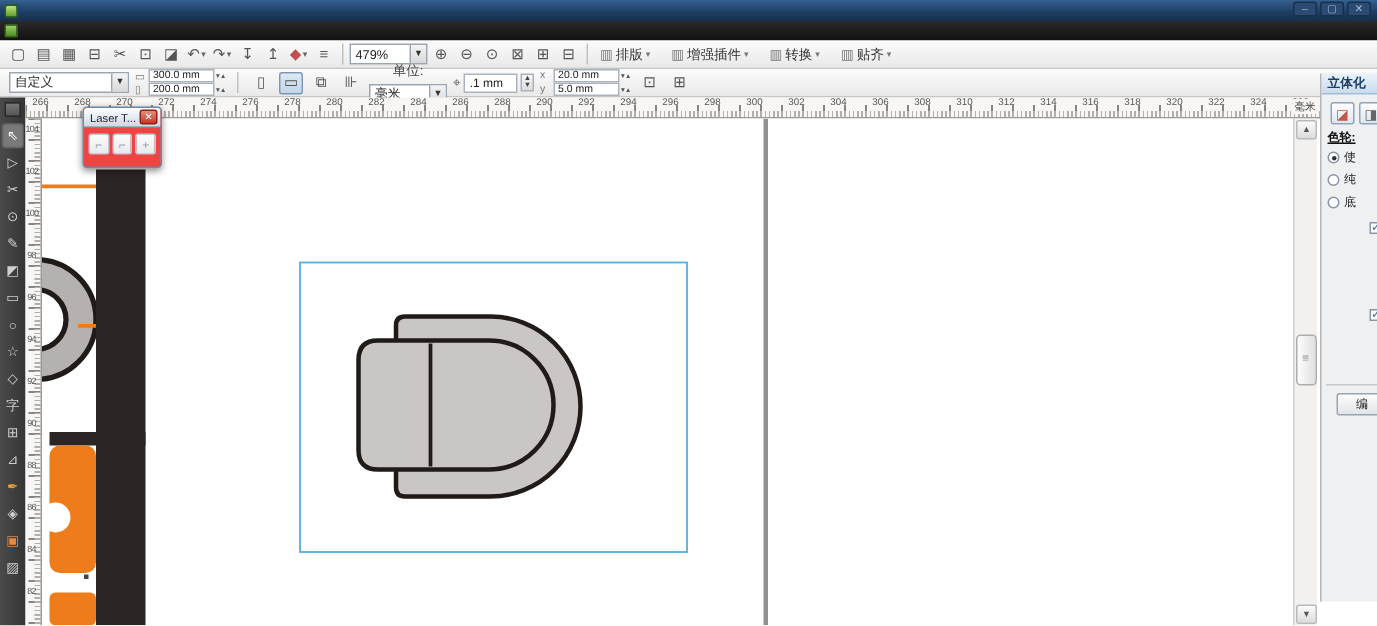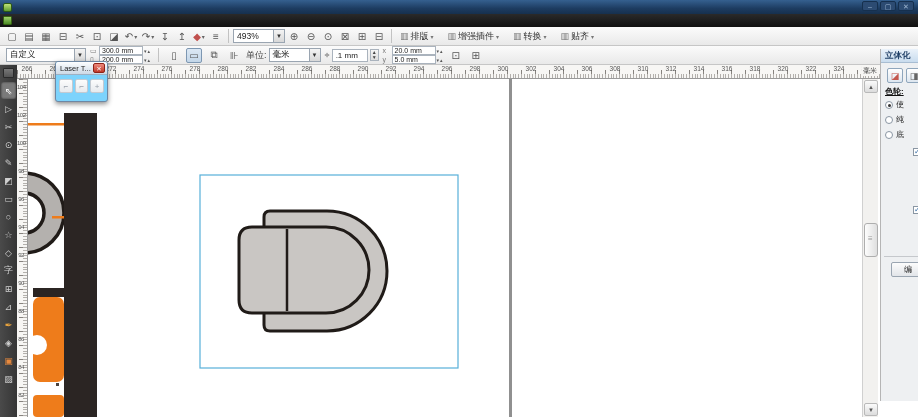--- a/index.html
+++ b/index.html
@@ -63,21 +63,21 @@
   #vruler { position:absolute; left:17px; top:79px; width:11px; height:338px; background:#f7f6f4; border-right:1px solid #999;
     background-image:
       repeating-linear-gradient(180deg,#b3b0ac 0 1px,transparent 1px 2.8px),
       repeating-linear-gradient(180deg,#87837f 0 1px,transparent 1px 14px);
     background-size:4px 100%,8px 100%; background-repeat:repeat-y; background-position:100% 0,100% 0; }
   #vruler .rnum { position:absolute; left:0; width:8px; font-size:6px; color:#555; transform:translateY(-50%); text-align:center; letter-spacing:-0.5px; }
 
   #canvas { position:absolute; left:28px; top:79px; width:834px; height:338px; background:#fff; overflow:hidden; }
 
   
-  #laserwin { position:absolute; left:55px; top:61px; width:53px; height:41px; border:1px solid #6e87a3; border-radius:3px; background:#7dd3fc; box-shadow:0 2px 5px rgba(0,0,0,.45); z-index:30; }
+  #laserwin { position:absolute; left:55px; top:71px; width:53px; height:41px; border:1px solid #6e87a3; border-radius:3px; background:#ef4444; box-shadow:0 2px 5px rgba(0,0,0,.45); z-index:30; }
   #laserwin .lw-title { height:13px; background:linear-gradient(#fdfeff,#cdd9e6); border-bottom:1px solid #9fb0c2; border-radius:2px 2px 0 0; display:flex; align-items:center; padding:0 2px 0 4px; }
   #laserwin .lw-text { font-size:7.5px; color:#222; flex:1; white-space:nowrap; overflow:hidden; }
   #laserwin .lw-close { width:12px; height:10px; background:linear-gradient(#ee8a7d,#c0392b); border:1px solid #8e2318; border-radius:2px; color:#fff; font-size:6.5px; line-height:9px; text-align:center; }
   #laserwin .lw-body { display:flex; gap:2px; padding:4px 3px; }
   #laserwin .lw-btn { width:14px; height:14px; border:1px solid #c3cad2; background:linear-gradient(#fcfcfc,#e7eaee); border-radius:2px; font-size:8px; color:#9aa2ac; display:flex; align-items:center; justify-content:center; }
 
   
   #vscroll { position:absolute; left:862px; top:79px; width:16px; height:338px; background:#f2f1ef; border-left:1px solid #d0d0d0; }
   #vscroll .sbtn { position:absolute; left:1px; width:14px; height:13px; background:linear-gradient(#fbfbfb,#dcdcdc); border:1px solid #b9b9b9; border-radius:2px; font-size:6px; color:#555; text-align:center; line-height:12px; }
   #vscroll .sbtn.up { top:1px; } #vscroll .sbtn.down { bottom:1px; }
@@ -156,21 +156,21 @@
       <span class="tbtn" style="color: rgb(192, 80, 77);">
         <span>◆</span>
         <span class="arr">▾</span>
       </span>
       <span class="tbtn">
         <span>≡</span>
       </span>
     </span>
   <span class="vsep"></span>
   <span class="combo" style="width:52px;">
-    <span>493%</span>
+    <span>479%</span>
       <span class="cb-arrow">▼</span>
   </span>
   <span style="display:inline-flex;gap:1px;">
 
   <span class="tbtn">
         <span>⊕</span>
       </span>
       <span class="tbtn">
         <span>⊖</span>
       </span>
@@ -228,21 +228,21 @@
       <span class="mf-icon">▯</span>
       <span class="mf-val">200.0 mm</span>
       <span class="mf-spin">▾▴</span>
     </span>
   </span>
   <span class="vsep"></span>
   <span class="tbtn">▯</span>
   <span class="tbtn pressed">▭</span>
   <span class="tbtn">⧉</span>
   <span class="tbtn">⊪</span>
-  <span style="display:inline-flex;align-items:center;gap:2px;">
+  <span style="display:inline-flex;align-items:center;gap:2px;flex-direction:column;">
     <span>单位:</span>
     <span class="combo" style="width:52px;">
       <span>毫米</span>
         <span class="cb-arrow">▼</span>
     </span>
   </span>
   <span class="nudge">
     <span class="nicon">⌖</span>
     <span class="nval">.1 mm</span>
     <span class="spinner">

